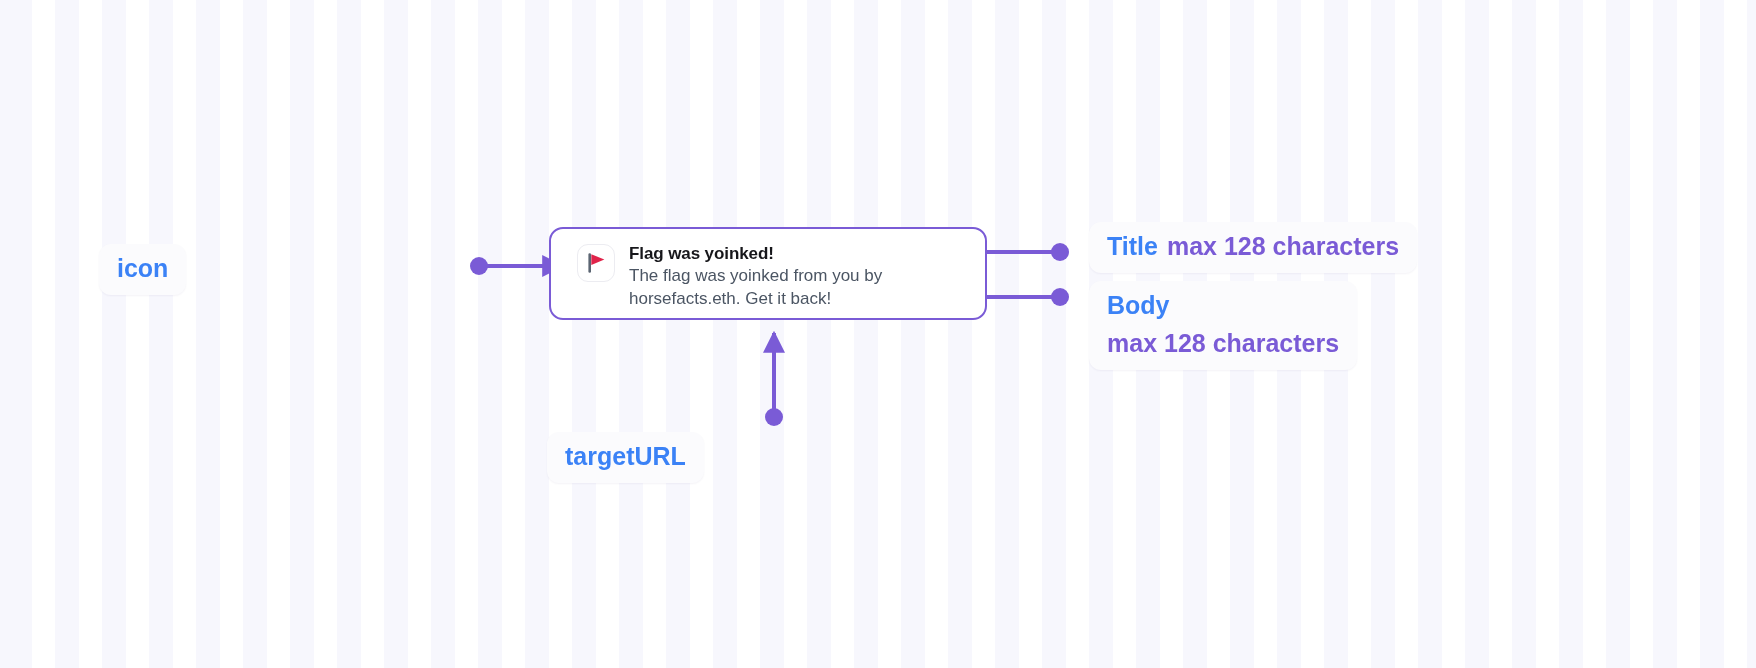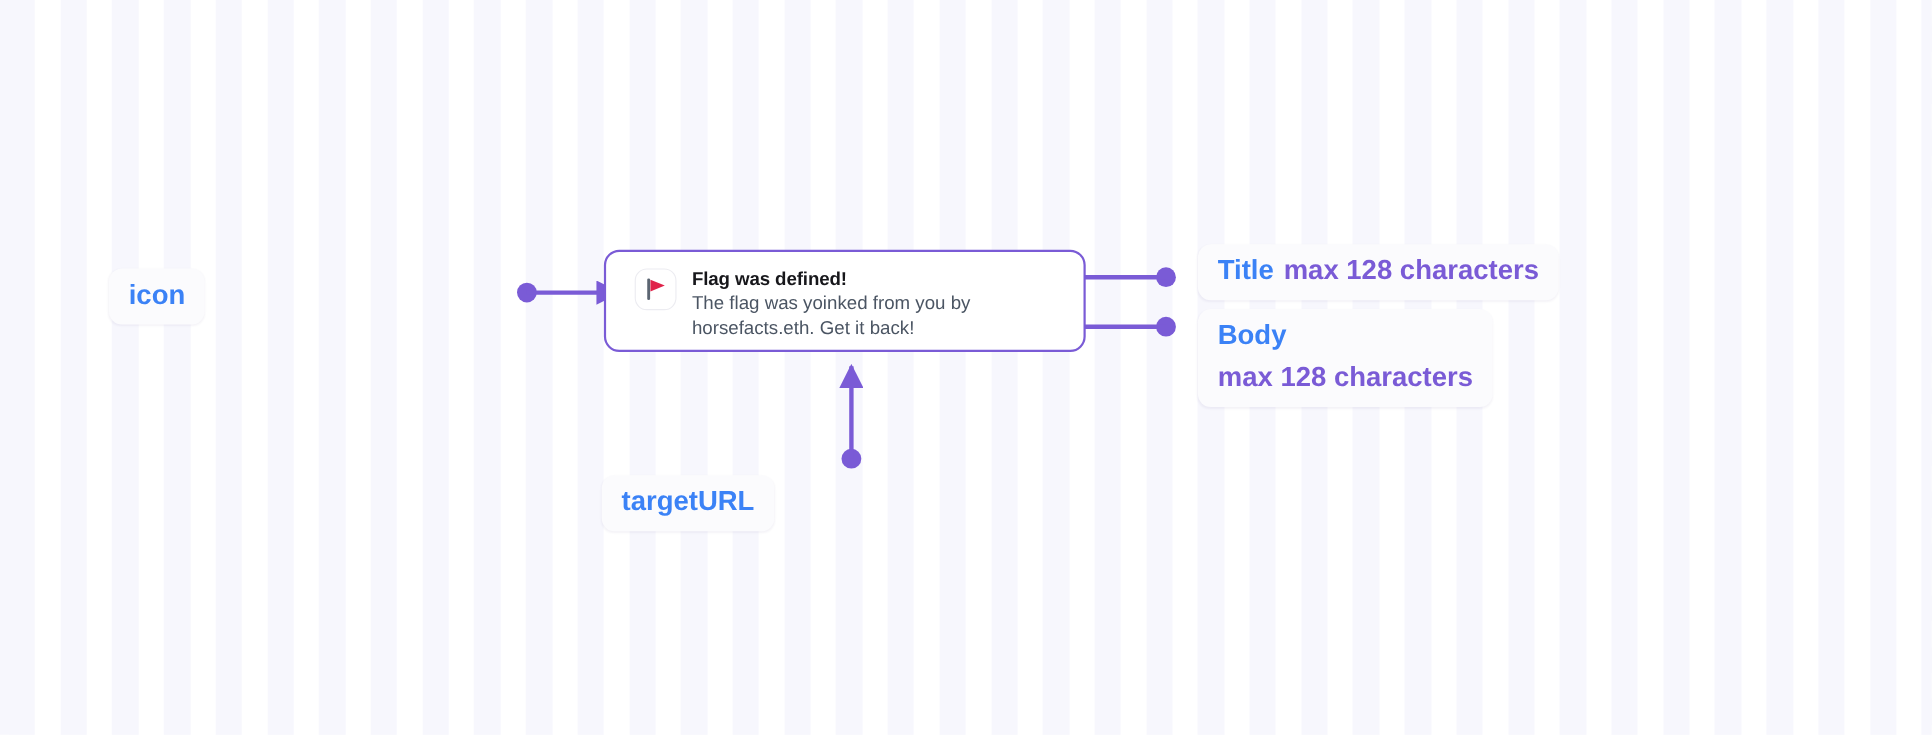--- a/index.html
+++ b/index.html
@@ -172,21 +172,21 @@
   </svg>
 
   <div id="notification-card">
     <div class="app-icon-tile">
       <svg width="24" height="24" viewBox="0 0 24 24" xmlns="http://www.w3.org/2000/svg">
         <rect x="4.4" y="2.2" width="2.6" height="19.6" rx="1.2" fill="#5b6572"></rect>
         <path d="M7.3 3.3 L20.4 8.6 L7.3 14.0 Z" fill="#e0234a"></path>
       </svg>
     </div>
     <div class="notif-text">
-      <div class="notif-title">Flag was defined!</div>
+      <div class="notif-title">Flag was yoinked!</div>
       <div class="notif-body">The flag was yoinked from you by horsefacts.eth. Get it back!</div>
     </div>
   </div>
 
   <div class="callout" id="callout-icon">
     <span class="key">icon</span>
   </div>
 
   <div class="callout" id="callout-title">
     <span class="key">Title</span>

